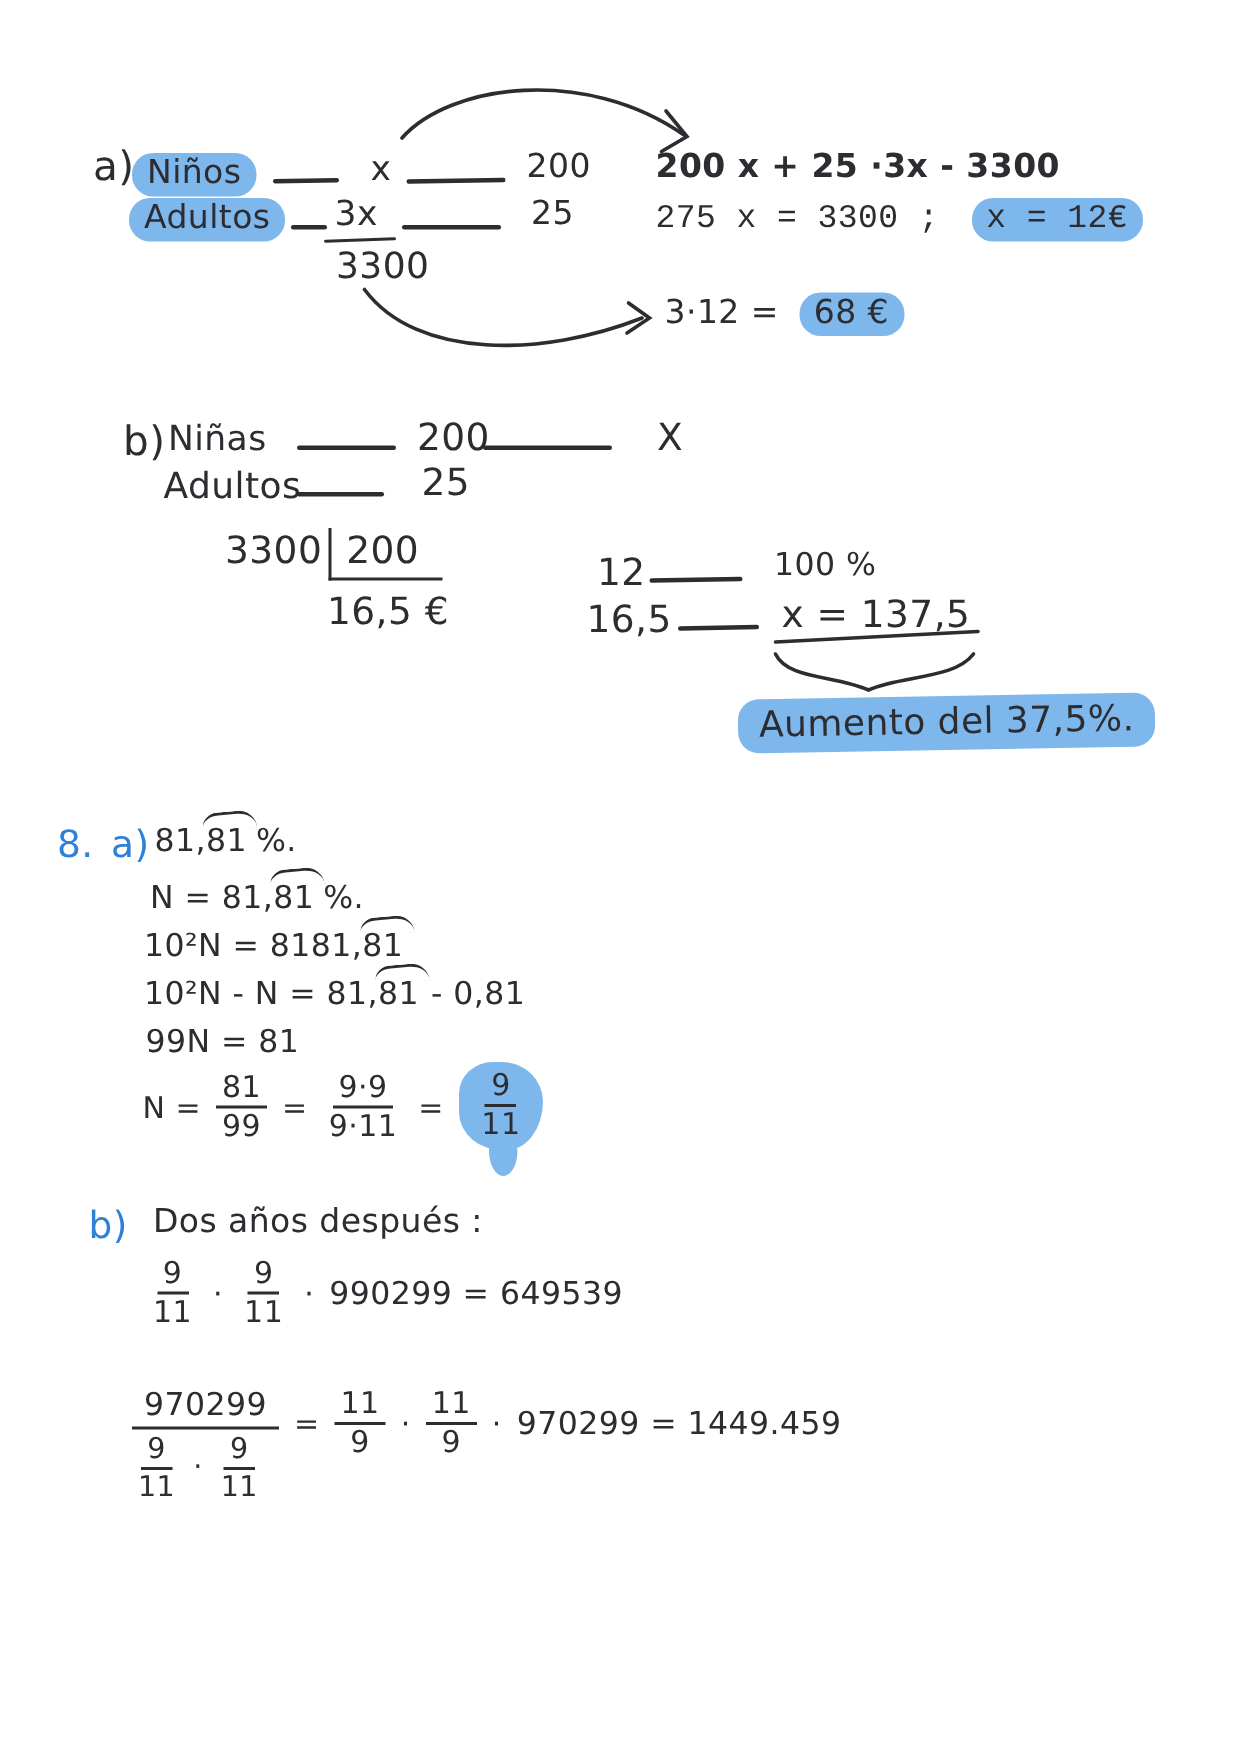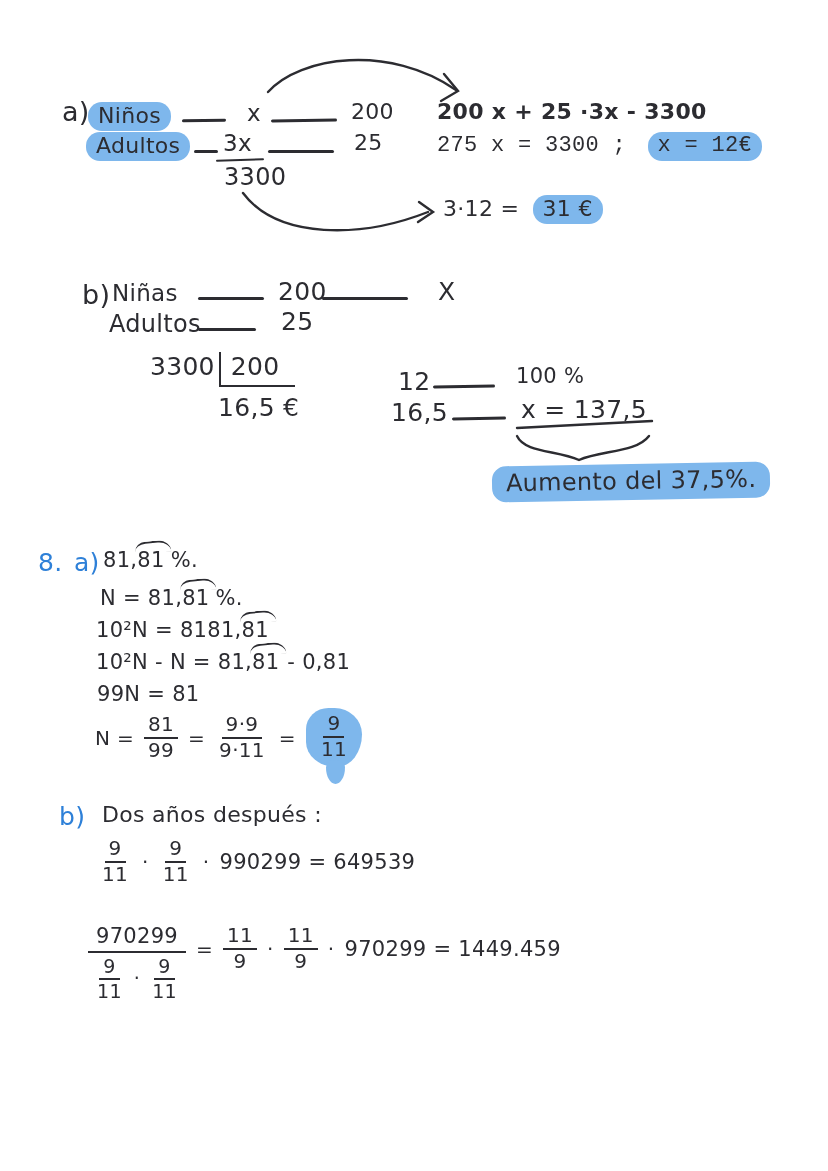--- a/index.html
+++ b/index.html
@@ -31,21 +31,21 @@
     border-radius:45% 55% 50% 60%/40% 50% 62% 48%;
   }
   .blob::after{
     content:"";position:absolute;left:36%;bottom:-17px;width:19px;height:24px;
     background:var(--highlight);border-radius:40% 60% 50% 50%/30% 30% 70% 70%;
   }
   .division{display:flex;align-items:flex-start;}
   .divisor{border-left:2.6px solid var(--ink);border-bottom:2.6px solid var(--ink);padding:0 16px 4px 10px;margin-left:4px;}
   .overlay{position:absolute;left:0;top:0;pointer-events:none;}
   .overlay path{fill:none;stroke:var(--ink);stroke-width:2.4;stroke-linecap:round;}
-  .bigfrac{display:inline-flex;flex-direction:column;align-items:center;line-height:1.1;}
+  .bigfrac{display:inline-flex;flex-direction:column;line-height:1.1;}
   .bigfrac .bfnum{padding:0 8px 3px;border-bottom:2.4px solid var(--ink);}
   .bigfrac .bfden{display:flex;align-items:center;gap:8px;padding-top:3px;font-size:19px;}
 </style>
 </head>
 <body>
 
 <div class="page">
 
   <svg class="overlay" width="828" height="1171" viewBox="0 0 828 1171">
     <path d="M268,92 C300,56 390,44 456,90"></path>
@@ -74,21 +74,21 @@
 
   <div class="abs" style="left:437px;top:133px;font-size:22px;font-family:Liberation Mono, monospace;">
     <span>275 x = 3300 ;</span>
     <span class="hl" style="margin-left:8px;">x = 12€</span>
   </div>
 
   <div class="abs" style="left:224px;top:163px;font-size:24px;">3300</div>
 
   <div class="abs" style="left:443px;top:196px;font-size:22px;">
     <span>3·12 =</span>
-    <span class="hl" style="margin-left:6px;">31 €</span>
+    <span class="hl" style="margin-left:6px;">68 €</span>
   </div>
 
   <div class="abs" style="left:82px;top:279px;font-size:27px;">b)</div>
   <div class="abs" style="left:112px;top:280px;font-size:23px;">Niñas</div>
   <div class="dash" style="left:198px;top:297px;width:66px;"></div>
   <div class="abs" style="left:278px;top:277px;font-size:25px;">200</div>
   <div class="dash" style="left:322px;top:297px;width:86px;"></div>
   <div class="abs" style="left:438px;top:277px;font-size:25px;">X</div>
 
   <div class="abs" style="left:109px;top:310px;font-size:24px;">Adultos</div>

